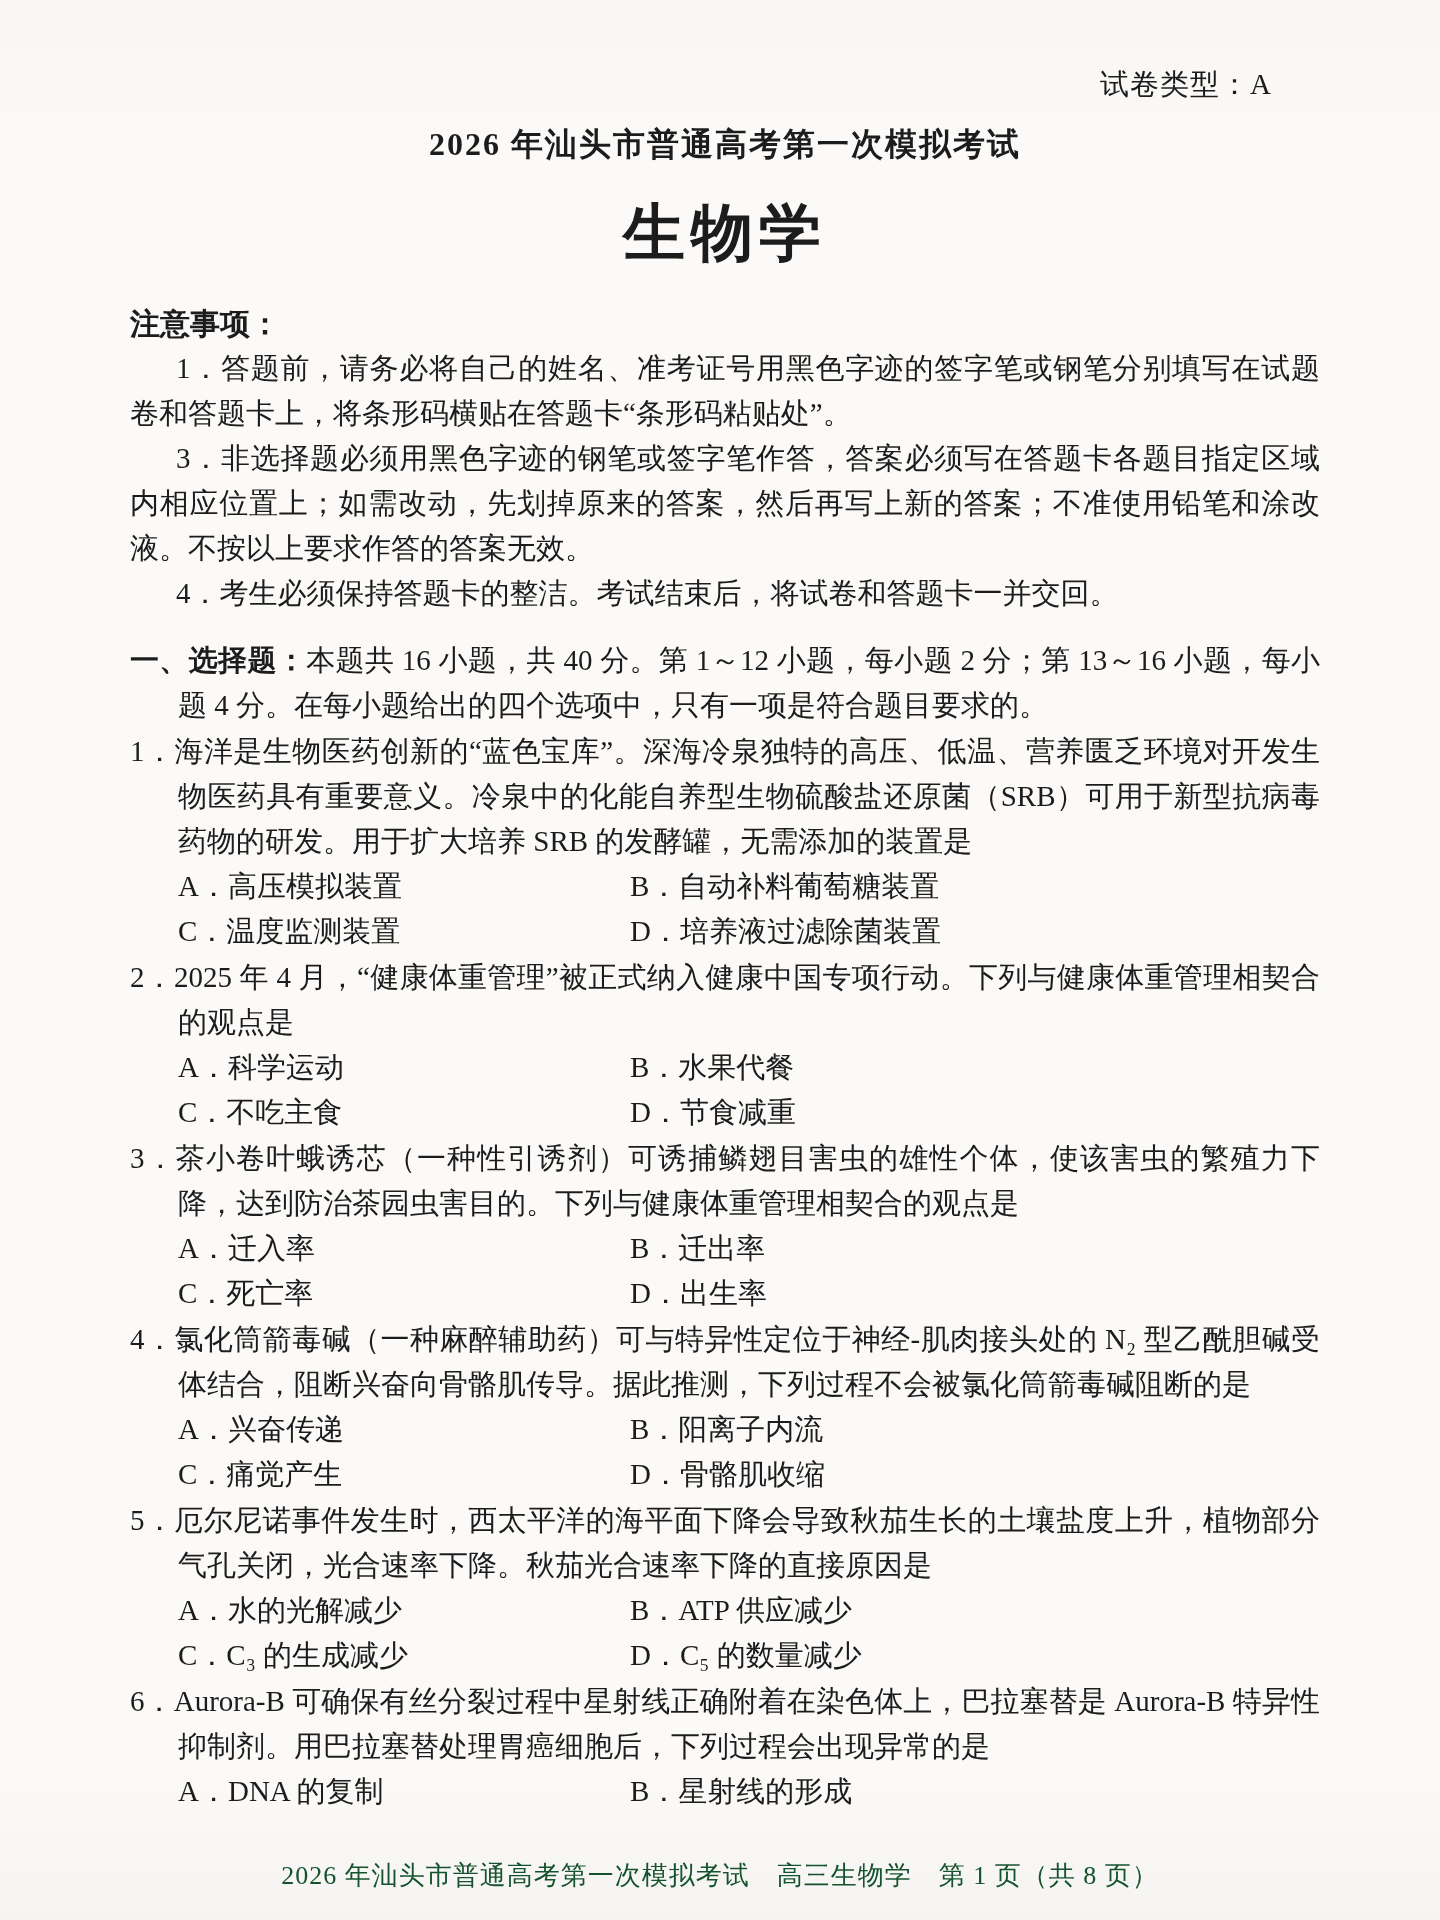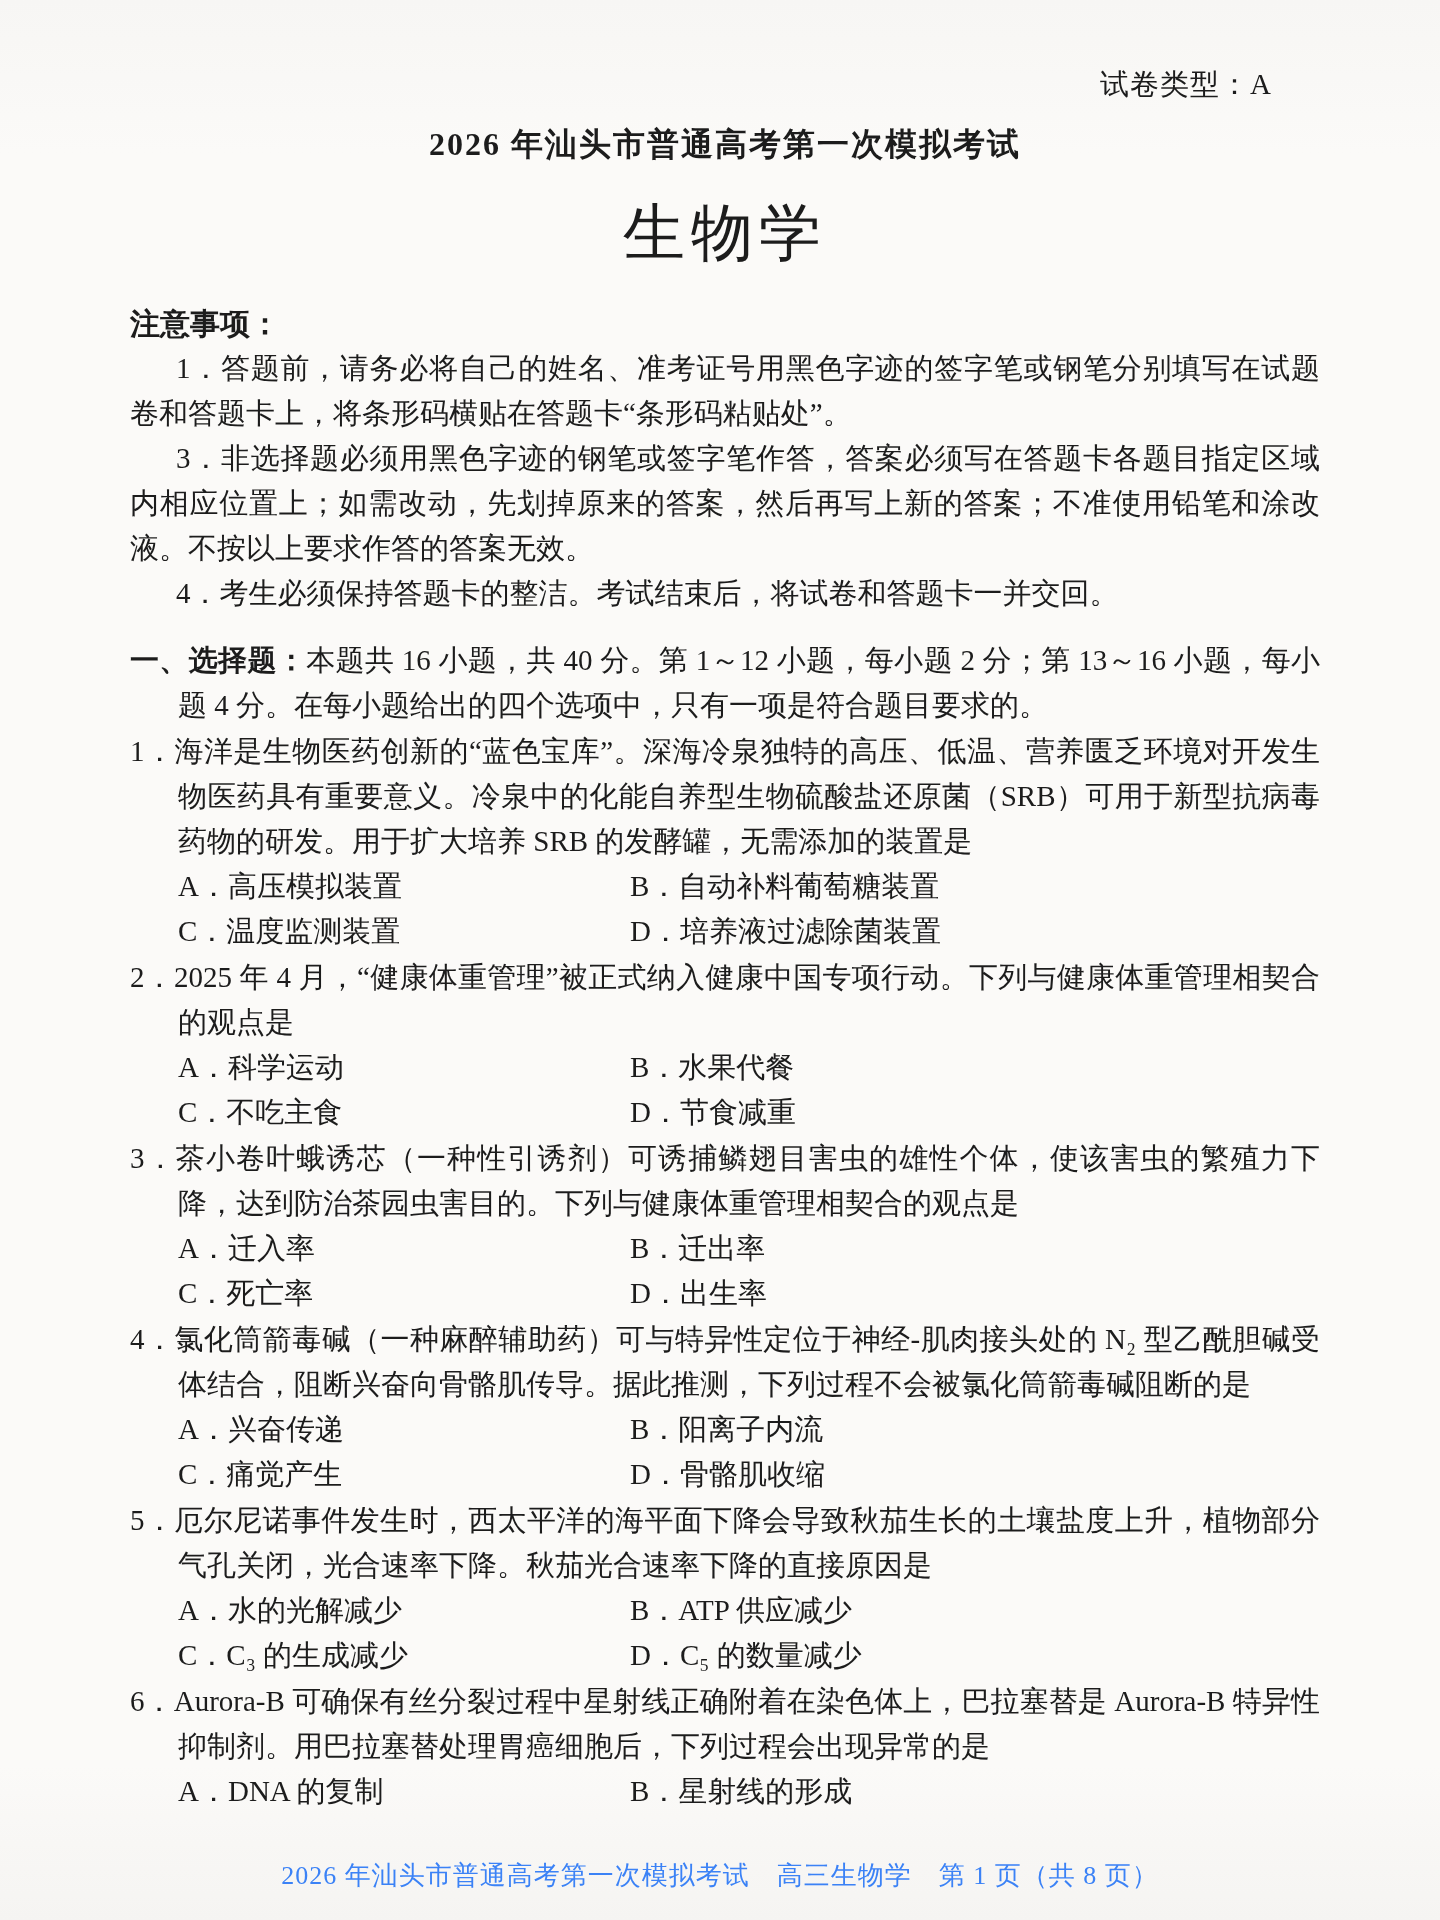--- a/index.html
+++ b/index.html
@@ -28,21 +28,21 @@
   .exam-title {
     text-align: center;
     font-size: 32px;
     font-weight: bold;
     margin-top: 16px;
     letter-spacing: 2px;
   }
   .subject-title {
     text-align: center;
     font-size: 62px;
-    font-weight: normal;
+    font-weight: bold;
     margin-top: 24px;
     margin-bottom: 26px;
     letter-spacing: 6px;
   }
   .body-text { font-size: 29px; line-height: 45px; }
   .notice-heading {
     font-size: 30px;
     font-weight: bold;
     line-height: 45px;
   }
@@ -70,21 +70,21 @@
     grid-template-columns: 452px 1fr;
   }
   .opt { white-space: nowrap; }
   .footer {
     position: absolute;
     left: 0;
     top: 1858px;
     width: 1440px;
     text-align: center;
     font-size: 26px;
-    color: #3b82f6;
+    color: #14532d;
     letter-spacing: 1px;
   }
 </style>
 </head>
 <body>
 
 <div class="page">
 
   <div class="paper-type body-text">试卷类型：A</div>
 

